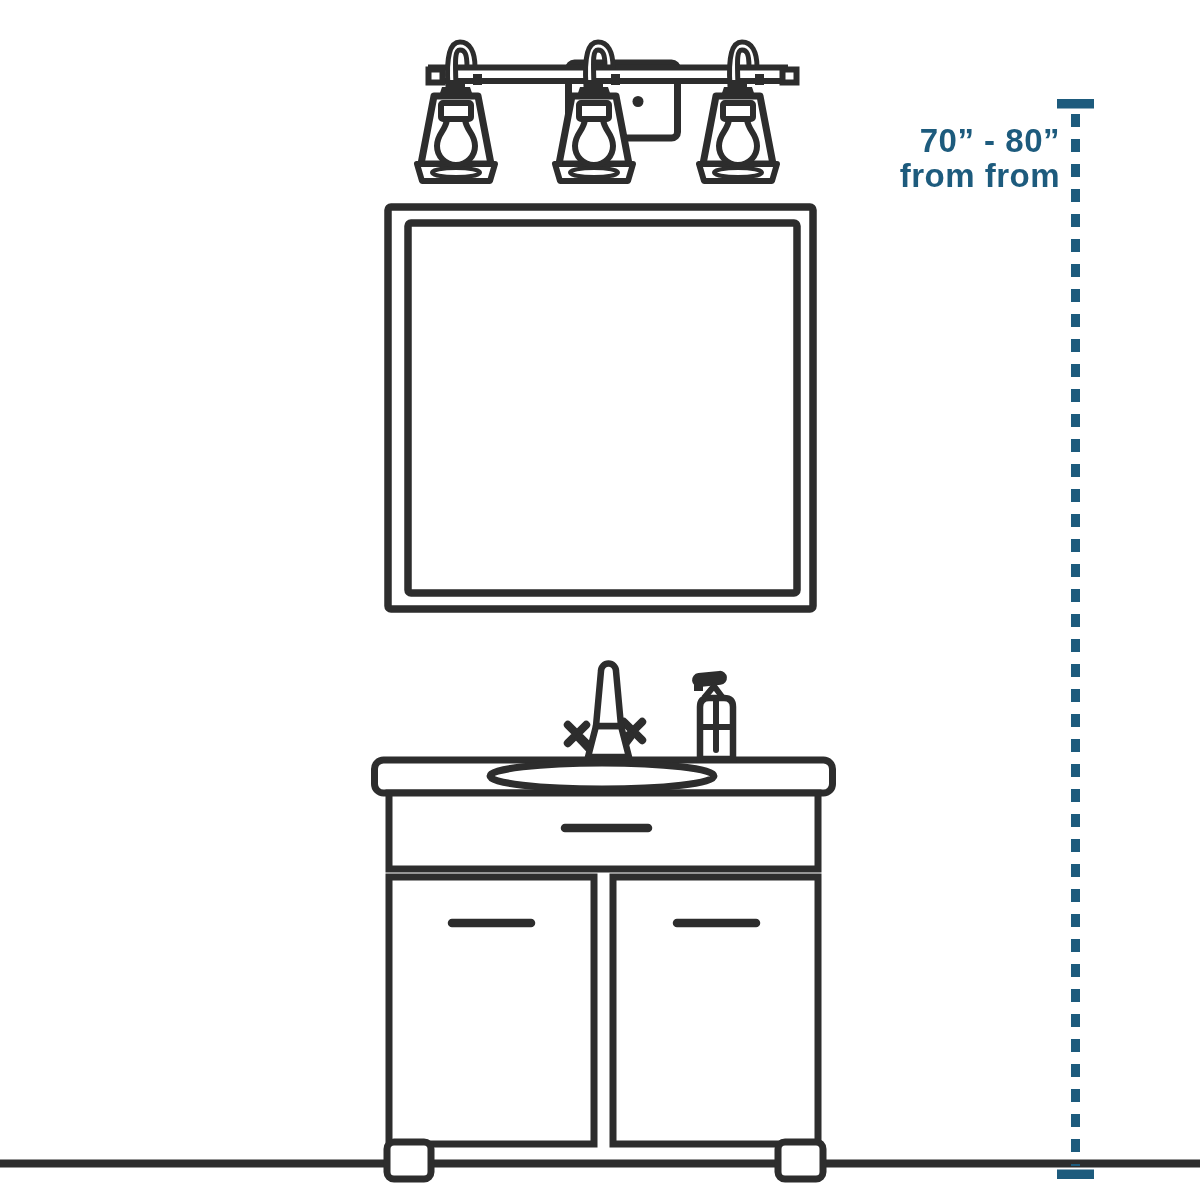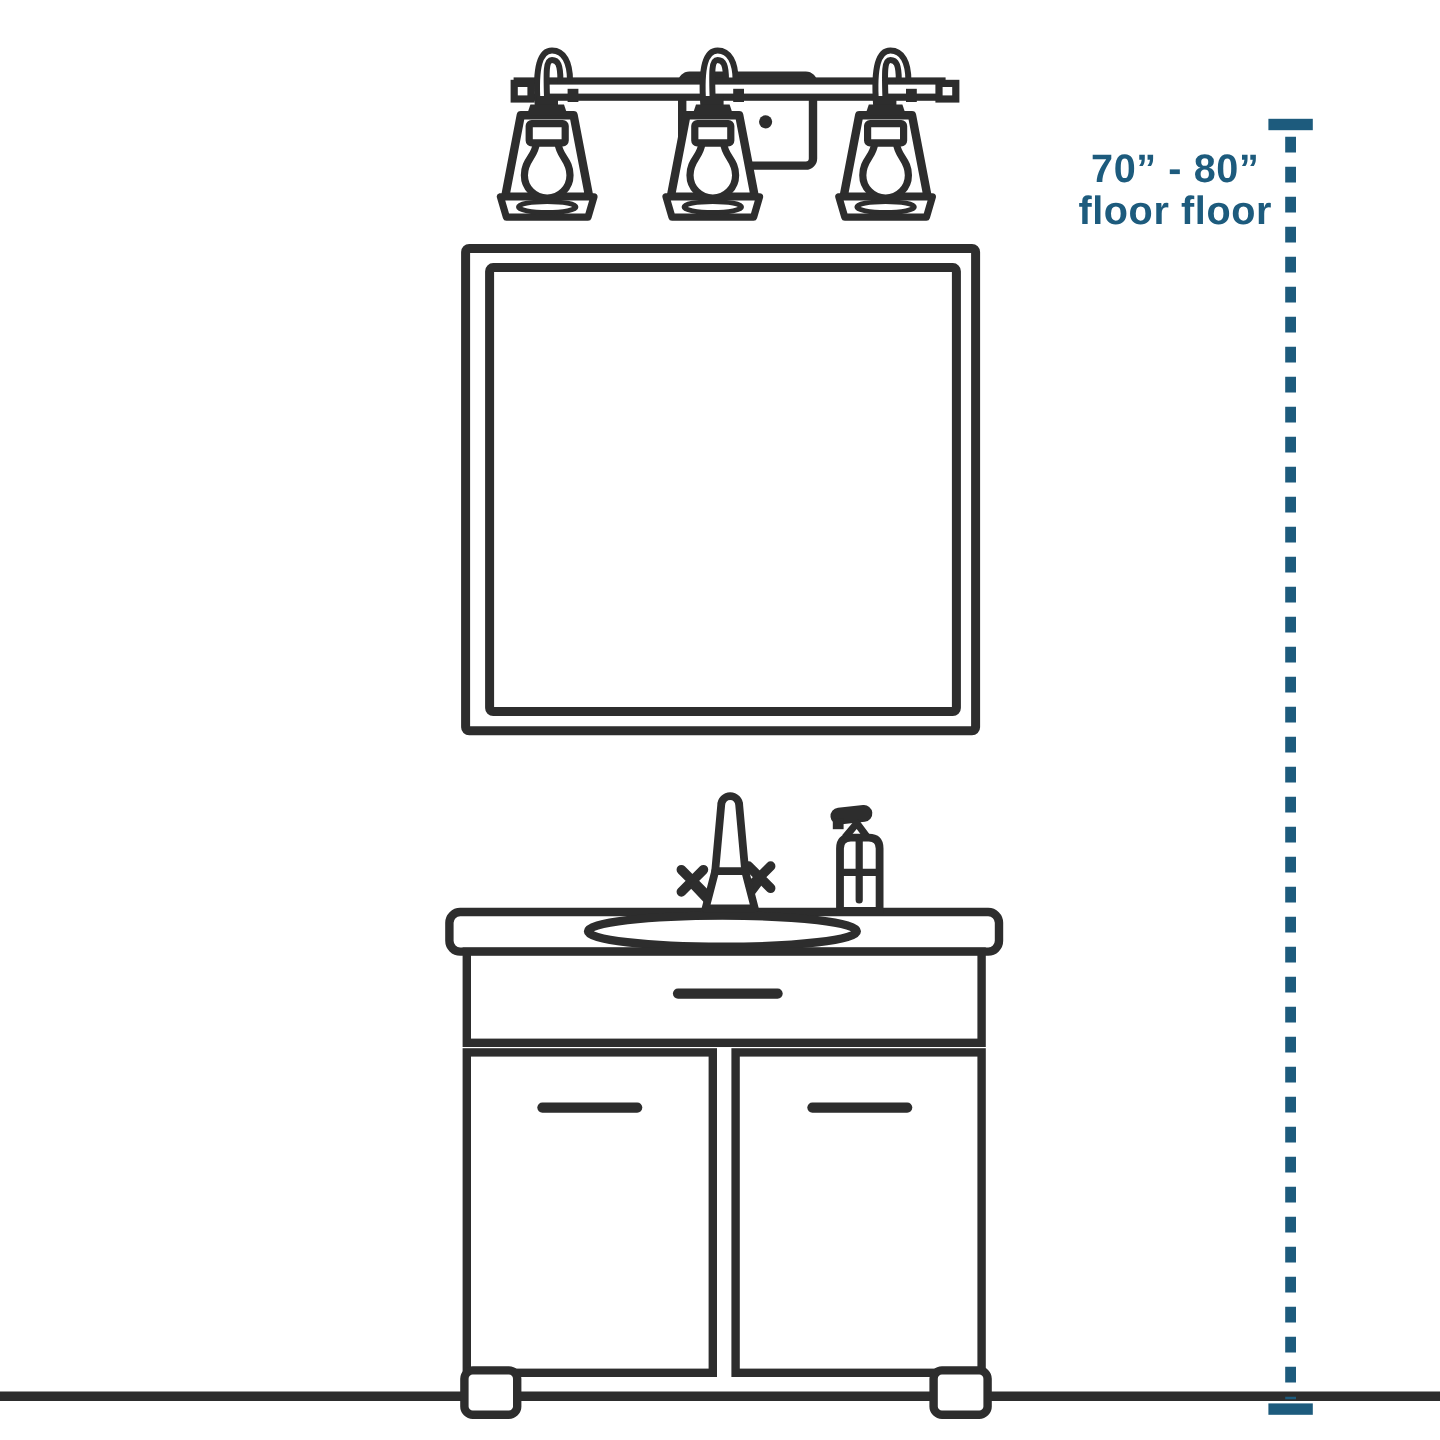--- a/index.html
+++ b/index.html
@@ -22,21 +22,21 @@
   .outline { fill: #ffffff; stroke: var(--line, #2d2d2d); }
   .filled  { fill: var(--line, #2d2d2d); stroke: none; }
   .bare    { fill: none; stroke: var(--line, #2d2d2d); }
   .accent-stroke { stroke: var(--accent, #1d5b7d); fill: none; }
   .accent-fill   { fill: var(--accent, #1d5b7d); stroke: none; }
 
   .annotation {
     position: absolute;
     top: 123px;
     right: 140px;
-    text-align: center;
+    text-align: right;
     color: var(--accent, #1d5b7d);
     font-weight: bold;
     font-size: 33px;
     line-height: 35px;
     letter-spacing: 0.5px;
     white-space: nowrap;
   }
 </style>
 </head>
 <body>
@@ -110,15 +110,15 @@
 
   <g>
     <line class="accent-stroke" stroke-width="9" stroke-dasharray="13 12" x1="1075.5" y1="114" x2="1075.5" y2="1166"></line>
     <rect class="accent-fill" x="1057" y="99" width="37" height="9.5"></rect>
     <rect class="accent-fill" x="1057" y="1169.5" width="37" height="9.5"></rect>
   </g>
 </svg>
 
 <div class="annotation">
   <div>70” - 80”</div>
-  <div>floor floor</div>
+  <div>from from</div>
 </div>
 </div>
 
 </body></html>

